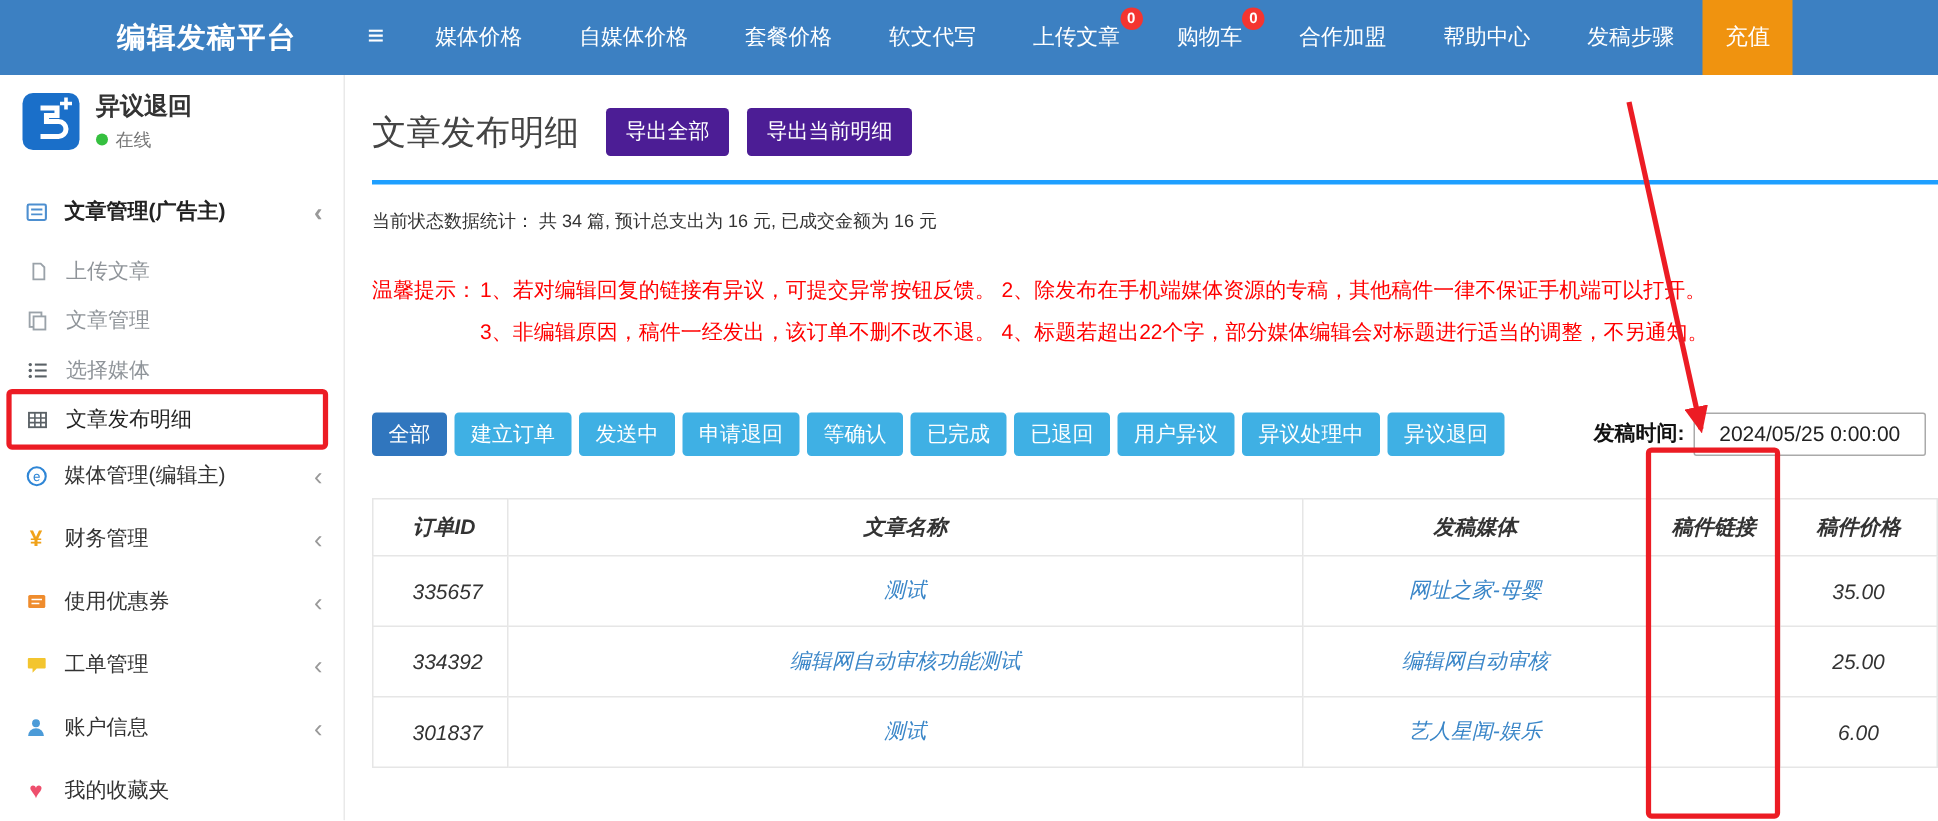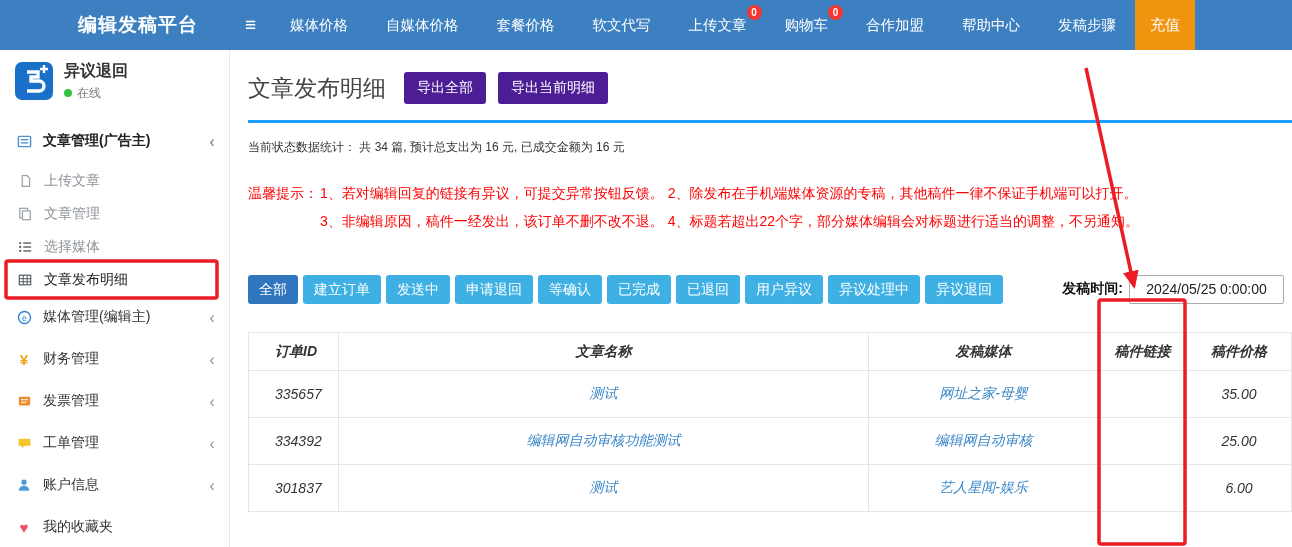--- a/index.html
+++ b/index.html
@@ -203,21 +203,21 @@
         </div>
 
         <div class="menu-item">
           <span class="mi-icon">
             <svg width="15" height="14" viewBox="0 0 16 16">
                 <rect x="1.5" y="3" width="13" height="10" rx="1.2" fill="#ef8c2d"></rect>
                 <line x1="4" y1="6.5" x2="12" y2="6.5" stroke="#fff" stroke-width="1.2"></line>
                 <line x1="4" y1="9.5" x2="10" y2="9.5" stroke="#fff" stroke-width="1.2"></line>
               </svg>
           </span>
-          <span>发票管理</span>
+          <span>使用优惠券</span>
           <span class="chevron">‹</span>
         </div>
 
         <div class="menu-item">
           <span class="mi-icon">
             <svg width="15" height="14" viewBox="0 0 16 16">
                 <path d="M2 3 h12 a0.8 0.8 0 0 1 0.8 0.8 v6.4 a0.8 0.8 0 0 1 -0.8 0.8 H8 l-3.2 3.2 V11 H2 a0.8 0.8 0 0 1 -0.8 -0.8 V3.8 A0.8 0.8 0 0 1 2 3 z" fill="#f3c52f"></path>
               </svg>
           </span>
           <span>工单管理</span>

